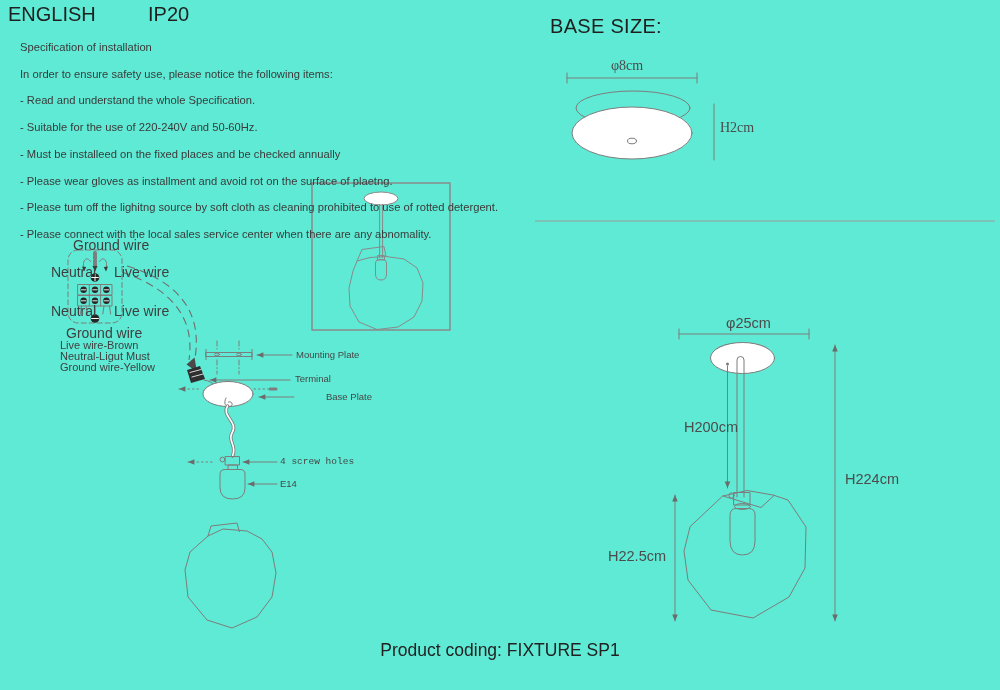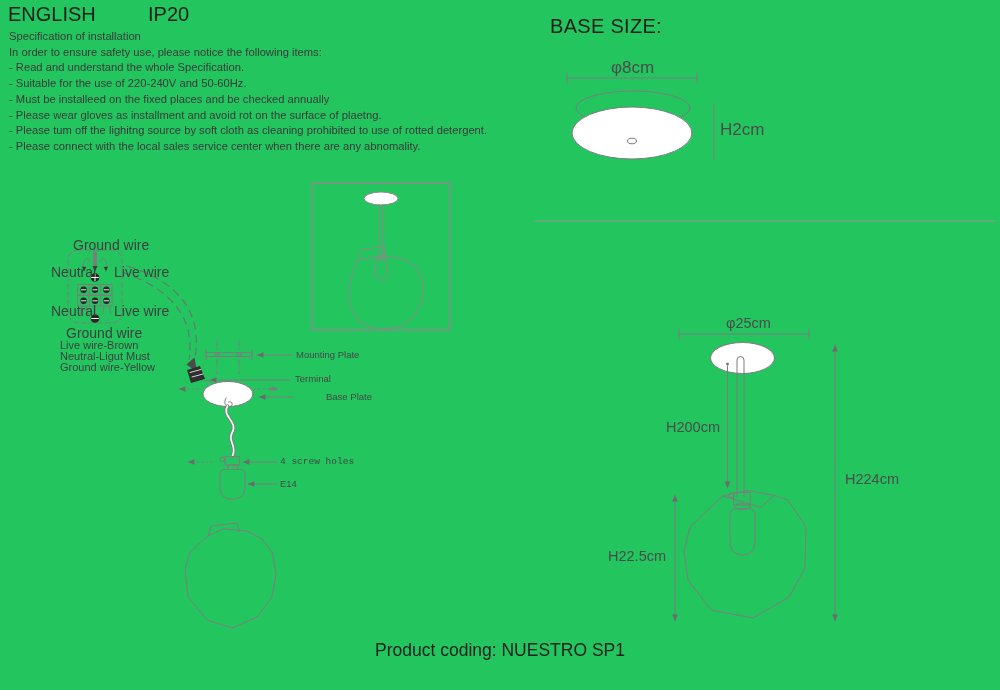--- a/index.html
+++ b/index.html
@@ -1,26 +1,26 @@
 <!DOCTYPE html>
 <html><head>
 <meta charset="utf-8">
 <style>
   html,body { margin:0; padding:0; background:#ffffff; }
-  .page { position:relative; width:1000px; height:690px; background:#22c55e;
+  .page { position:relative; width:1000px; height:690px; background:#5eead4;
           font-family:"Liberation Sans", sans-serif; overflow:hidden; }
   .t  { position:absolute; white-space:nowrap; color:#3c3c3c; }
   .h1 { font-size:20px; color:#1f1f1f; }
   .sec { font-size:20px; color:#1f1f1f; letter-spacing:0.3px; }
   .specblock { position:absolute; left:8px; top:28px; width:540px; }
-  .specblock p { margin:1px; font-size:11.2px; line-height:14.7px; color:#3a3a3a; }
+  .specblock p { margin:12px; font-size:11.2px; line-height:14.7px; color:#3a3a3a; }
   .wlabel { font-size:14px; color:#3f3f3f; }
   .wlegend { font-size:11px; color:#3f3f3f; }
   .alabel { font-size:9.5px; color:#474747; }
-  .dim { font-size:17px; color:#4c4c4c; }
+  .dim { font-size:14px; color:#4c4c4c;font-family:Liberation Serif, serif; }
   .dimlg { font-size:14.5px; color:#4c4c4c; }
   .footer { position:absolute; left:0; right:0; top:640px; text-align:center;
             font-size:17.5px; color:#222; }
   svg.art { position:absolute; left:0; top:0; }
 </style>
 </head>
 <body>
 
 <div class="page">
 
@@ -220,19 +220,19 @@
   <span class="t alabel" style="left:295px; top:373px;">Terminal</span>
   <span class="t alabel" style="left:297px; top:391px;padding-left:29px;">Base Plate</span>
   <span class="t alabel" style="left:280px; top:456px;font-family:Liberation Mono, monospace;">4 screw holes</span>
   <span class="t alabel" style="left:280px; top:478px;">E14</span>
 
   <span class="t sec" style="left:550px; top:15px;">BASE SIZE:</span>
   <span class="t dim" style="left:611px; top:58px;">φ8cm</span>
   <span class="t dim" style="left:720px; top:120px;">H2cm</span>
 
   <span class="t dimlg" style="left:726px; top:315px;">φ25cm</span>
-  <span class="t dimlg" style="left:666px; top:419px;">H200cm</span>
+  <span class="t dimlg" style="left:684px; top:419px;">H200cm</span>
   <span class="t dimlg" style="left:845px; top:471px;">H224cm</span>
   <span class="t dimlg" style="left:608px; top:548px;">H22.5cm</span>
 
-  <div class="footer">Product coding: NUESTRO SP1</div>
+  <div class="footer">Product coding: FIXTURE SP1</div>
 
 </div>
 
 </body></html>

